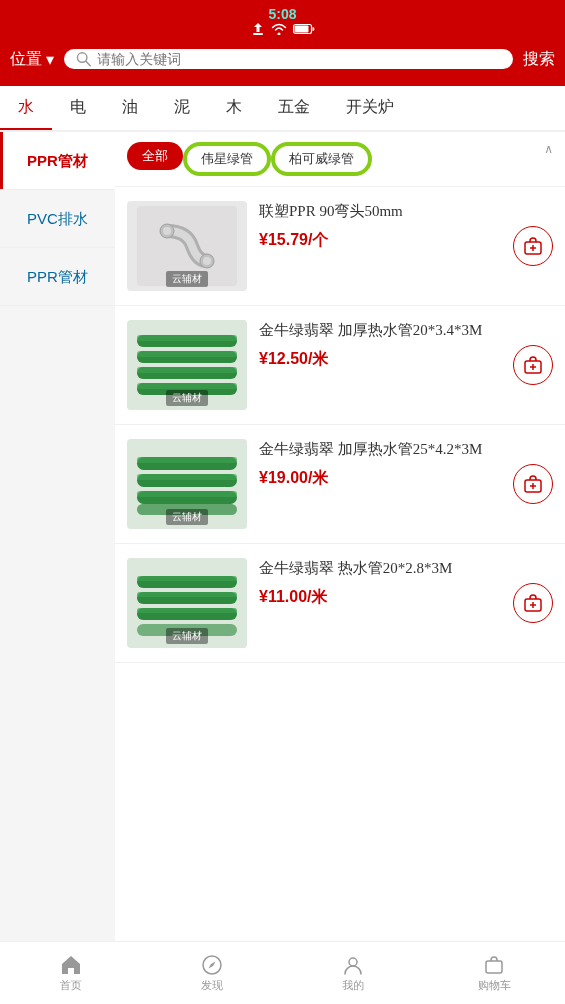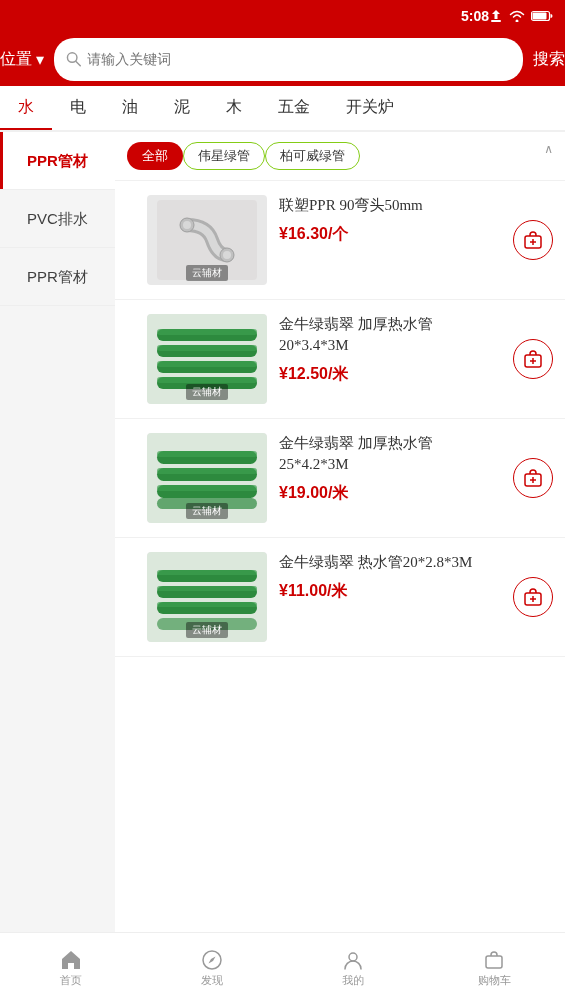--- a/index.html
+++ b/index.html
@@ -2,51 +2,52 @@
 <html><head>
   <meta charset="utf-8">
   <meta name="viewport" content="width=device-width, initial-scale=1">
   <style>
     * { box-sizing: border-box; margin: 0; padding: 0; }
     body { font-family: -apple-system, 'PingFang SC', 'Microsoft YaHei', sans-serif; background: #f5f5f5; width: 565px; min-height: 1004px; overflow-x: hidden; }
 
     
     .status-bar {
       background: #cc0000;
-      color: #ffffff;
-      display: flex;
-      justify-content: flex-end;
+      color: #5eead4;
+      display: flex;
+      justify-content: flex-start;
       align-items: center;
       padding: 6px 12px;
       height: 32px;
+      flex-direction: column;
     }
     .status-time { font-size: 14px; font-weight: 600; }
     .status-icons { display: flex; gap: 6px; align-items: center; }
 
     
     .header {
       background: #cc0000;
       display: flex;
       align-items: center;
-      padding: 8px 0;
+      padding: 8px 10px;
       gap: 10px;
       height: 54px;
     }
     .location-btn {
       display: flex; align-items: center; gap: 4px;
       color: white; font-size: 16px; white-space: nowrap;
       background: none; border: none; cursor: pointer;
     }
     .search-bar {
       flex: 1;
       background: white;
       border-radius: 20px;
       display: flex; align-items: center;
       padding: 6px 12px; gap: 6px;
-      height: 43px;
+      height: 20px;
     }
     .search-bar input {
       border: none; outline: none; font-size: 14px; color: #999; width: 100%; background: transparent;
     }
     .search-btn {
       color: white; font-size: 16px; font-weight: 500;
       background: none; border: none; cursor: pointer; white-space: nowrap; text-align: right;
     }
 
     
@@ -82,21 +83,21 @@
       width: 115px;
       background: #f5f5f5;
       flex-shrink: 0;
       overflow-y: auto;
     }
     .sidebar::-webkit-scrollbar { display: none; }
     .sidebar-item {
       padding: 18px 10px;
       text-align: center;
       font-size: 15px;
-      color: #404040;
+      color: #0369a1;
       cursor: pointer;
       line-height: 1.4;
       border-bottom: 1px solid #eee;
     }
     .sidebar-item.active {
       background: white;
       color: #cc0000;
       font-weight: 600;
       position: relative;
     }
@@ -131,21 +132,21 @@
       cursor: pointer;
       border: 1px solid transparent;
     }
     .filter-tag.active {
       background: #cc0000;
       color: white;
     }
     .filter-tag.normal {
       background: white;
       color: #333;
-      border: 1px solid #84cc16;
+      border: 4px solid #84cc16;
     }
     .collapse-btn {
       margin-left: auto;
       color: #999;
       font-size: 12px;
       cursor: pointer;
     }
 
     
     .product-list { padding: 0; }
@@ -157,21 +158,21 @@
       align-items: flex-start;
     }
     .product-image {
       width: 120px;
       height: 90px;
       background: #e8e8e8;
       border-radius: 4px;
       flex-shrink: 0;
       position: relative;
       overflow: hidden;
-      display: flex; align-items: center; justify-content: center; margin-left: 20px;
+      display: flex; align-items: center; justify-content: center;
     }
     .product-image-watermark {
       position: absolute; bottom: 4px; left: 50%; transform: translateX(-50%);
       background: rgba(0,0,0,0.4); color: white; font-size: 10px;
       padding: 1px 6px; border-radius: 2px; white-space: nowrap;
     }
     .product-info { flex: 1; }
     .product-name {
       font-size: 15px; color: #333; line-height: 1.4; margin-bottom: 8px; font-family: Liberation Serif, serif;
     }
@@ -189,21 +190,21 @@
     }
 
     
     .bottom-nav {
       position: fixed;
       bottom: 0;
       width: 565px;
       background: white;
       border-top: 1px solid #eee;
       display: flex;
-      height: 72px;
+      height: 63px;
     }
     .nav-item {
       flex: 1;
       display: flex; flex-direction: column;
       align-items: center; justify-content: center;
       gap: 2px; cursor: pointer; color: #999;
       font-size: 11px;
     }
     .nav-item.active { color: #cc0000; }
   </style>
@@ -283,21 +284,21 @@
             <path d="M30 25 Q50 25 55 40 Q60 55 70 55" stroke="#d8d8d8" stroke-width="8" fill="none" stroke-linecap="round"></path>
             <circle cx="30" cy="25" r="7" fill="#c0c0c0" stroke="#a0a0a0" stroke-width="1"></circle>
             <circle cx="30" cy="25" r="4" fill="#d8d8d8"></circle>
             <circle cx="70" cy="55" r="7" fill="#c0c0c0" stroke="#a0a0a0" stroke-width="1"></circle>
             <circle cx="70" cy="55" r="4" fill="#d8d8d8"></circle>
           </svg>
           <span class="product-image-watermark">云辅材</span>
         </div>
         <div class="product-info">
           <div class="product-name">联塑PPR 90弯头50mm</div>
-          <div class="product-price">¥16.30/个</div>
+          <div class="product-price">¥15.79/个</div>
         </div>
         <div class="cart-btn">
           <svg width="20" height="20" viewBox="0 0 20 20" fill="#cc0000">
             <rect x="2" y="6" width="16" height="12" rx="2" stroke="#cc0000" stroke-width="1.5" fill="none"></rect>
             <path d="M7 6V5a3 3 0 016 0v1" stroke="#cc0000" stroke-width="1.5" fill="none"></path>
             <line x1="10" y1="9" x2="10" y2="15" stroke="#cc0000" stroke-width="1.5"></line>
             <line x1="7" y1="12" x2="13" y2="12" stroke="#cc0000" stroke-width="1.5"></line>
           </svg>
         </div>
       </div>

